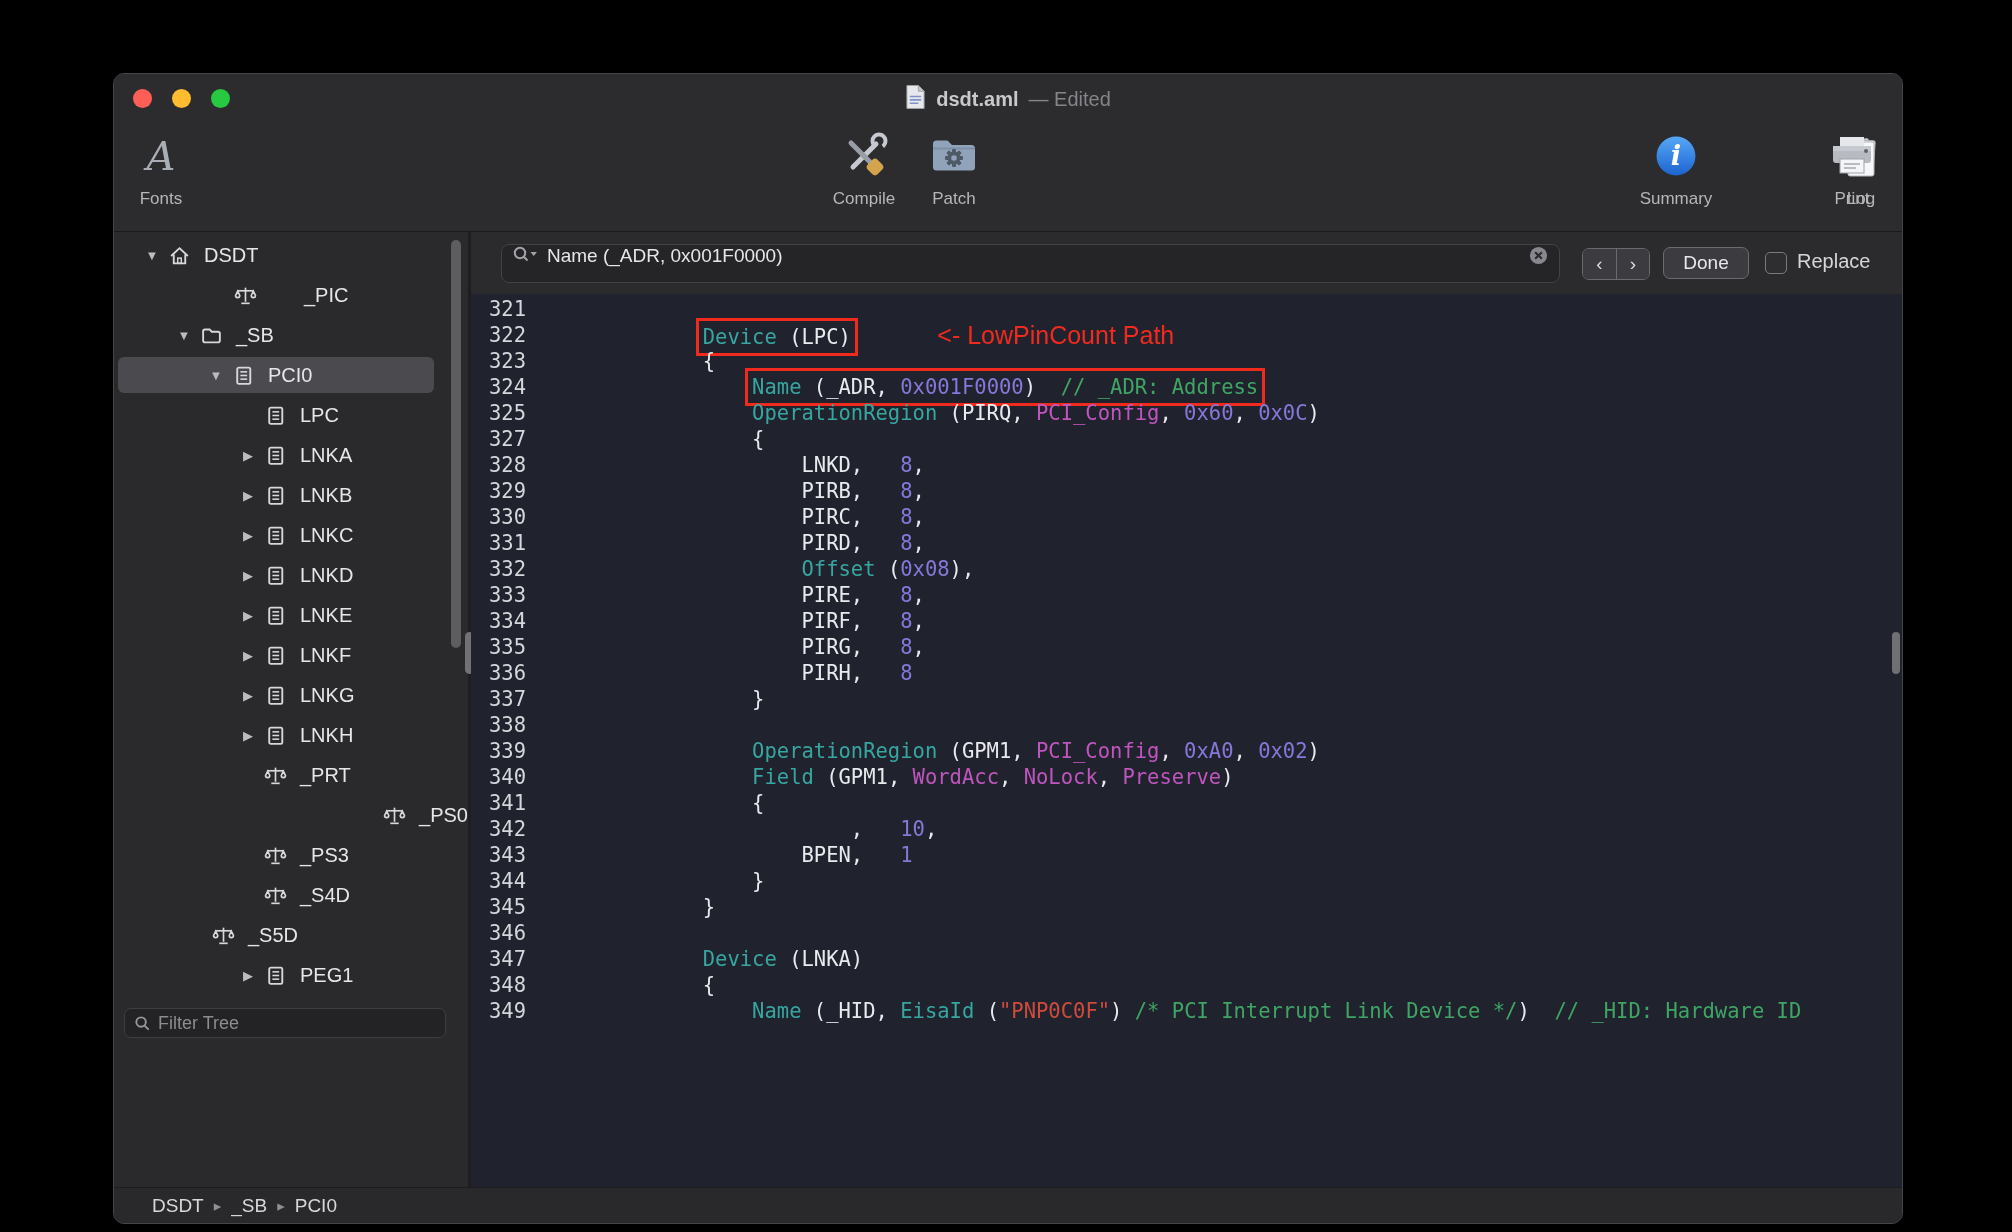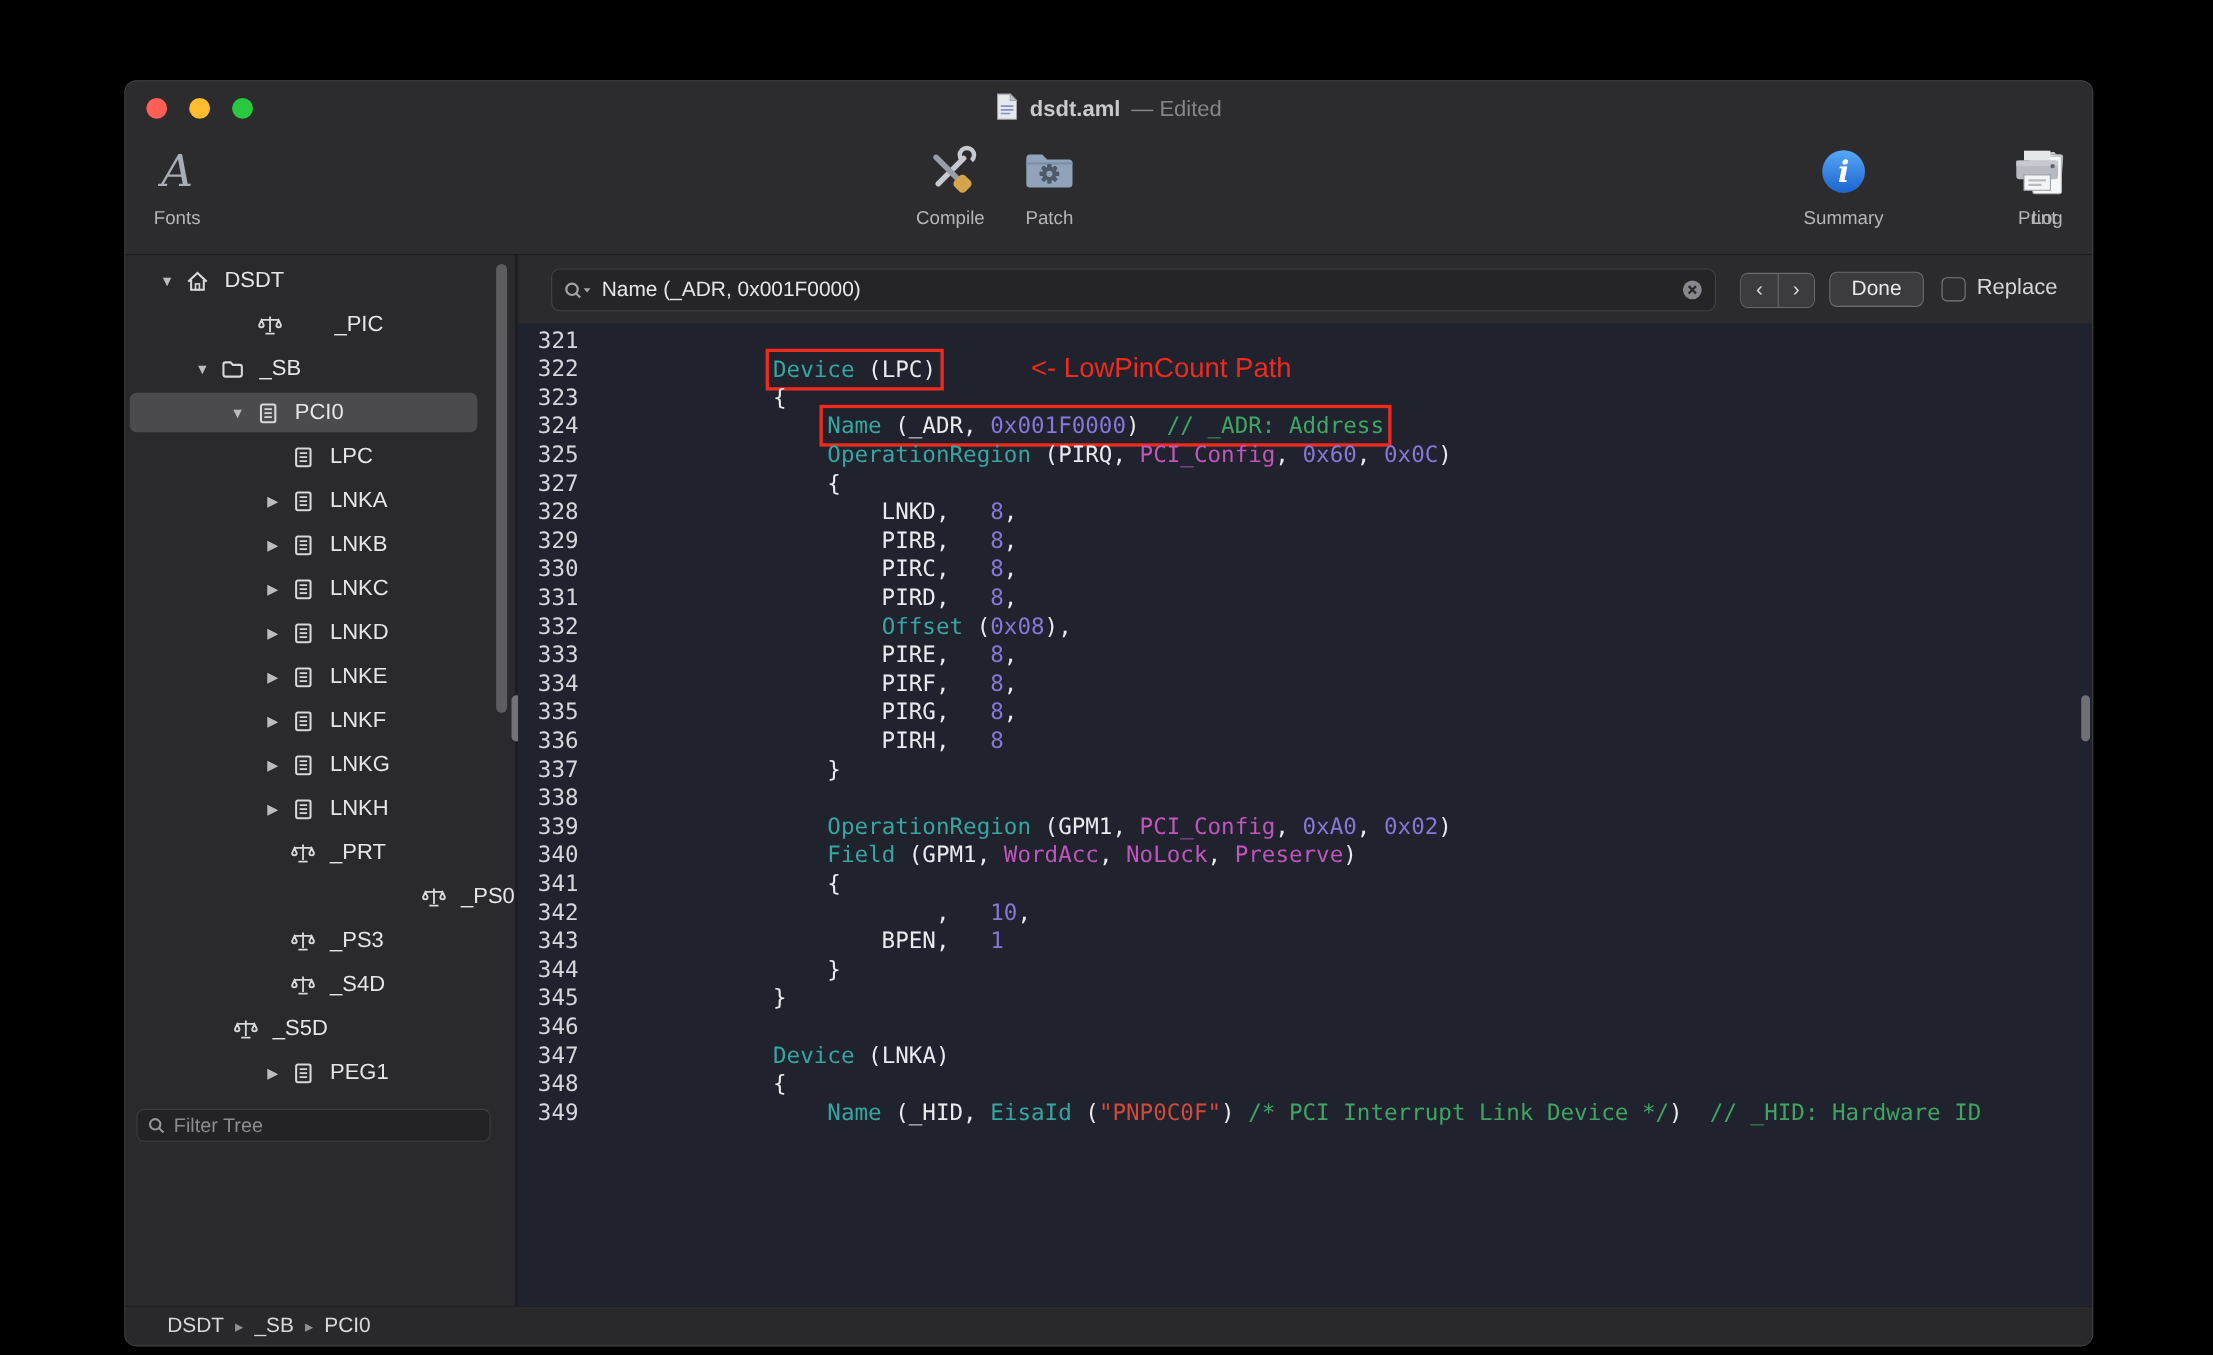--- a/index.html
+++ b/index.html
@@ -62,21 +62,21 @@
               font-family:inherit; font-size:18px; color:#e4e4e8; }
   .filter-input::placeholder { color:#8b8b90; }
 
   .splitter { width:3px; background:#1e1e20; position:relative; flex:none; }
   .grip { position:absolute; left:-3px; top:400px; width:9px; height:42px; border-radius:4.5px; background:#717176; }
 
   
   .editor { position:relative; flex:1; background:#2b2b2d; min-width:0; overflow:hidden; }
   .findbar { position:absolute; left:0; right:0; top:0; height:62px; }
   .searchfield { position:absolute; left:30px; top:12px; width:1059px; height:39px; border-radius:8px;
-              background:#252528; border:1px solid #424246; display:flex; align-items:center;
+              background:#252528; border:1px solid #424246; display:flex; align-items:flex-start;
               padding:0 10px; gap:9px; }
   .searchfield svg { display:block; flex:none; }
   .query-input { flex:1; background:transparent; border:none; outline:none;
               font-family:inherit; font-size:19px; color:#e6e6ea; }
   .sf-clear { flex:none; display:flex; }
   .seg { position:absolute; left:1111px; top:16px; display:flex; border:1px solid #6a6a6f;
               border-radius:7px; overflow:hidden; }
   .seg button { width:33px; height:30px; background:#3c3c40; color:#dcdce0; font-size:19px;
               border:none; font-family:inherit; line-height:28px; }
   .seg button + button { border-left:1px solid #6a6a6f; }

